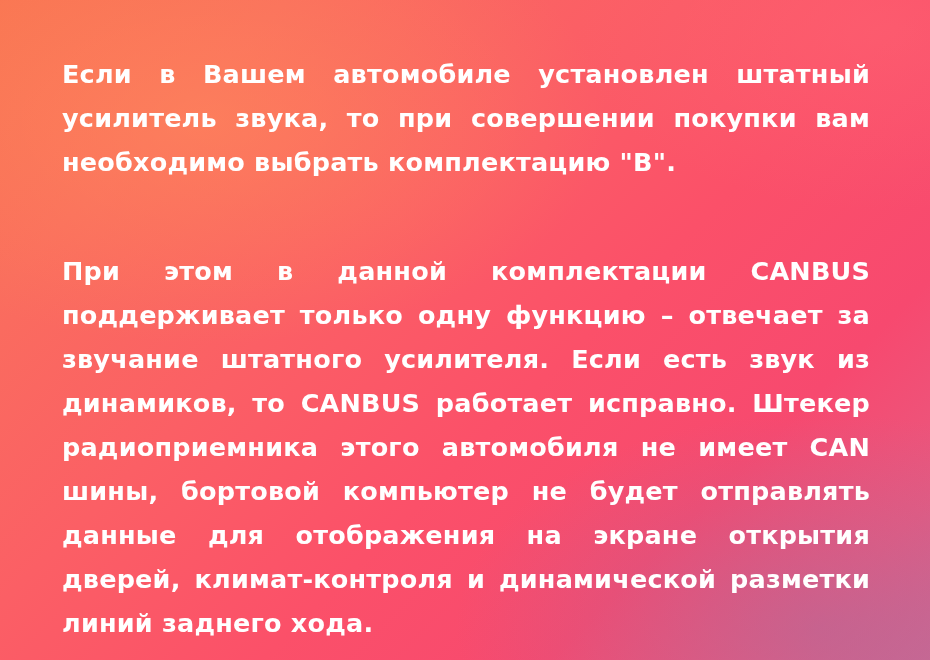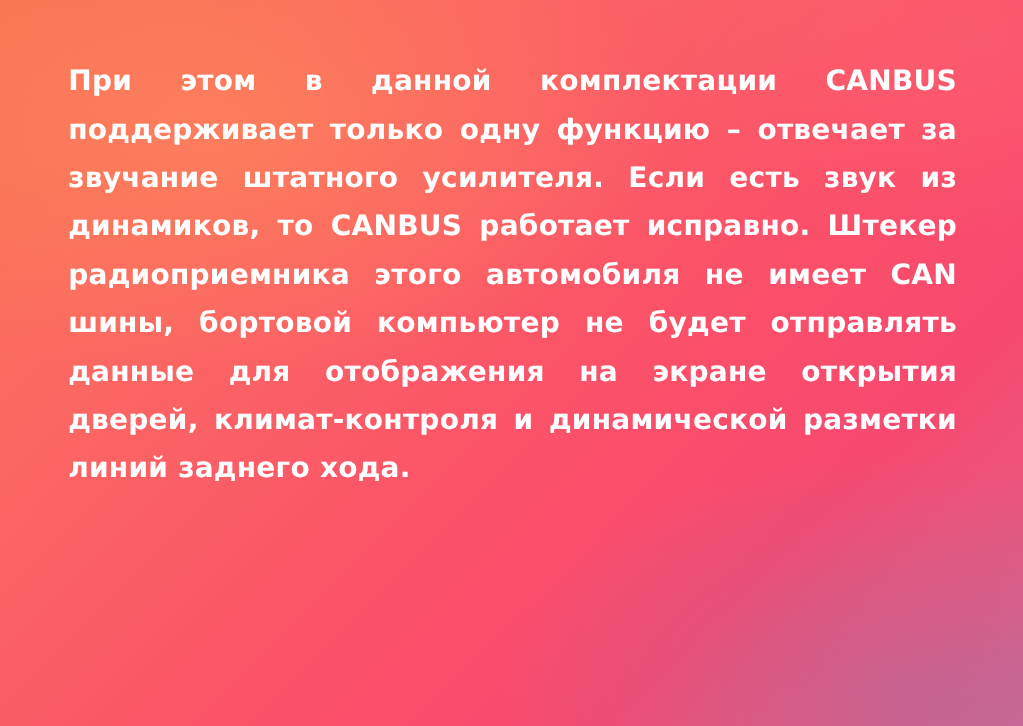--- a/index.html
+++ b/index.html
@@ -49,26 +49,27 @@
     font-weight: bold;
     font-size: 25.5px;
     line-height: 44px;
     letter-spacing: 0.2px;
     text-align: justify;
     text-justify: inter-word;
     margin: 0;
     max-width: 812px;
   }
   .para + .para {
-    margin-top: 43px;
+    margin-top: 65px;
   }
   .para:last-child {
     text-align: justify;
   }
 </style>
 </head>
 <body>
 
 <div class="poster">
   <div class="content">
+    <p class="para">Если в Вашем автомобиле установлен штатный усилитель звука, то при совершении покупки вам необходимо выбрать комплектацию "B".</p>
     <p class="para">При этом в данной комплектации CANBUS поддерживает только одну функцию – отвечает за звучание штатного усилителя. Если есть звук из динамиков, то CANBUS работает исправно. Штекер радиоприемника этого автомобиля не имеет CAN шины, бортовой компьютер не будет отправлять данные для отображения на экране открытия дверей, климат-контроля и динамической разметки линий заднего хода.</p>
   </div>
 </div>
 
 </body></html>

